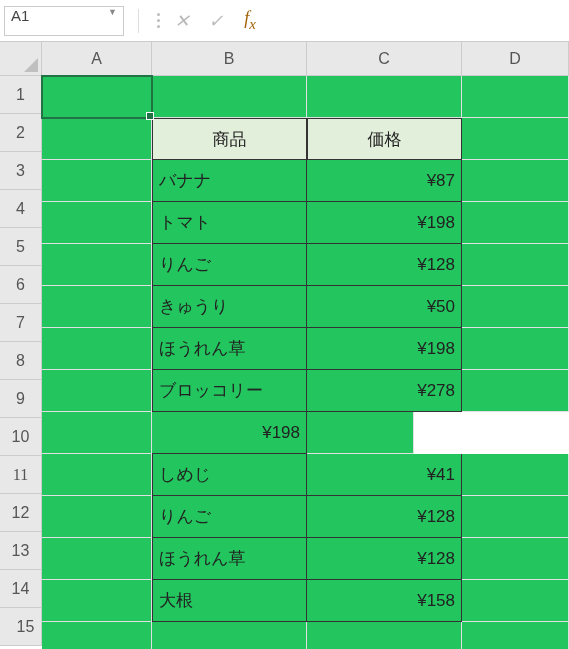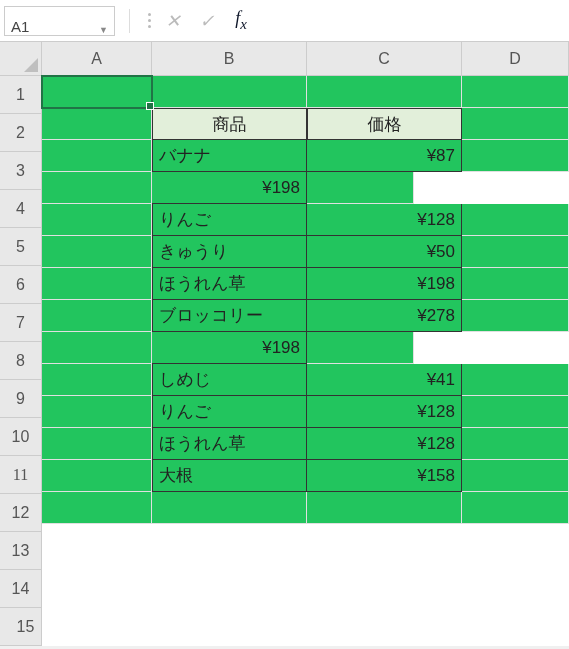--- a/index.html
+++ b/index.html
@@ -13,26 +13,26 @@
   .formula-bar {
     display: flex;
     align-items: center;
     background: #fff;
     border-bottom: 1px solid #ccc;
     height: 42px;
     padding: 0 4px;
     gap: 4px;
   }
   .name-box {
-    width: 111px;
+    width: 120px;
     height: 30px;
     border: 1px solid #ccc;
     background: #fff;
     display: flex;
-    align-items: flex-end;
+    align-items: flex-start;
     justify-content: space-between;
     padding: 0 6px;
     font-size: 15px;
     color: #444;
   }
   .name-box .dd {
     font-size: 9px;
     color: #888;
   }
   .fb-sep {
@@ -51,21 +51,21 @@
   .fb-dots span {
     width: 3px; height: 3px; background: #bbb; border-radius: 50%;
   }
   .fb-btn {
     width: 30px;
     text-align: center;
     color: #bbb;
     font-size: 18px;
     font-style: italic;
   }
-  .fb-btn.fx { font-style: italic; font-family: serif; color: #0f172a; }
+  .fb-btn.fx { font-style: italic; font-family: serif; color: #a16207; }
   .formula-input {
     flex: 1;
     height: 30px;
     border: none;
     outline: none;
     font-size: 15px;
     background: #fff;
   }
   .grid-wrap {
     display: flex;
@@ -110,21 +110,21 @@
     border-bottom: 1px solid #ccc;
     display: flex;
     align-items: center;
     justify-content: center;
     font-size: 16px;
     color: #555;
   }
   .rows { }
   .row {
     display: flex;
-    height: 32px;
+    height: 42px;
   }
   .cell {
     border-right: 1px solid #e0e0e0;
     border-bottom: 1px solid #e0e0e0;
     background: #22c55e;
     padding: 0 6px;
     display: flex;
     align-items: center;
     font-size: 17px;
     color: #222;
@@ -227,20 +227,21 @@
           <div class="cell wD"></div>
         </div>
         <div class="row">
           <div class="cell wA"></div>
           <div class="cell wB tbl-cell-l">バナナ</div>
           <div class="cell wC tbl-cell-r">¥87</div>
           <div class="cell wD"></div>
         </div>
         <div class="row">
           <div class="cell wA"></div>
+          <div class="cell wB tbl-cell-l">トマト</div>
           <div class="cell wC tbl-cell-r">¥198</div>
           <div class="cell wD"></div>
         </div>
         <div class="row">
           <div class="cell wA"></div>
           <div class="cell wB tbl-cell-l">りんご</div>
           <div class="cell wC tbl-cell-r">¥128</div>
           <div class="cell wD"></div>
         </div>
         <div class="row">

